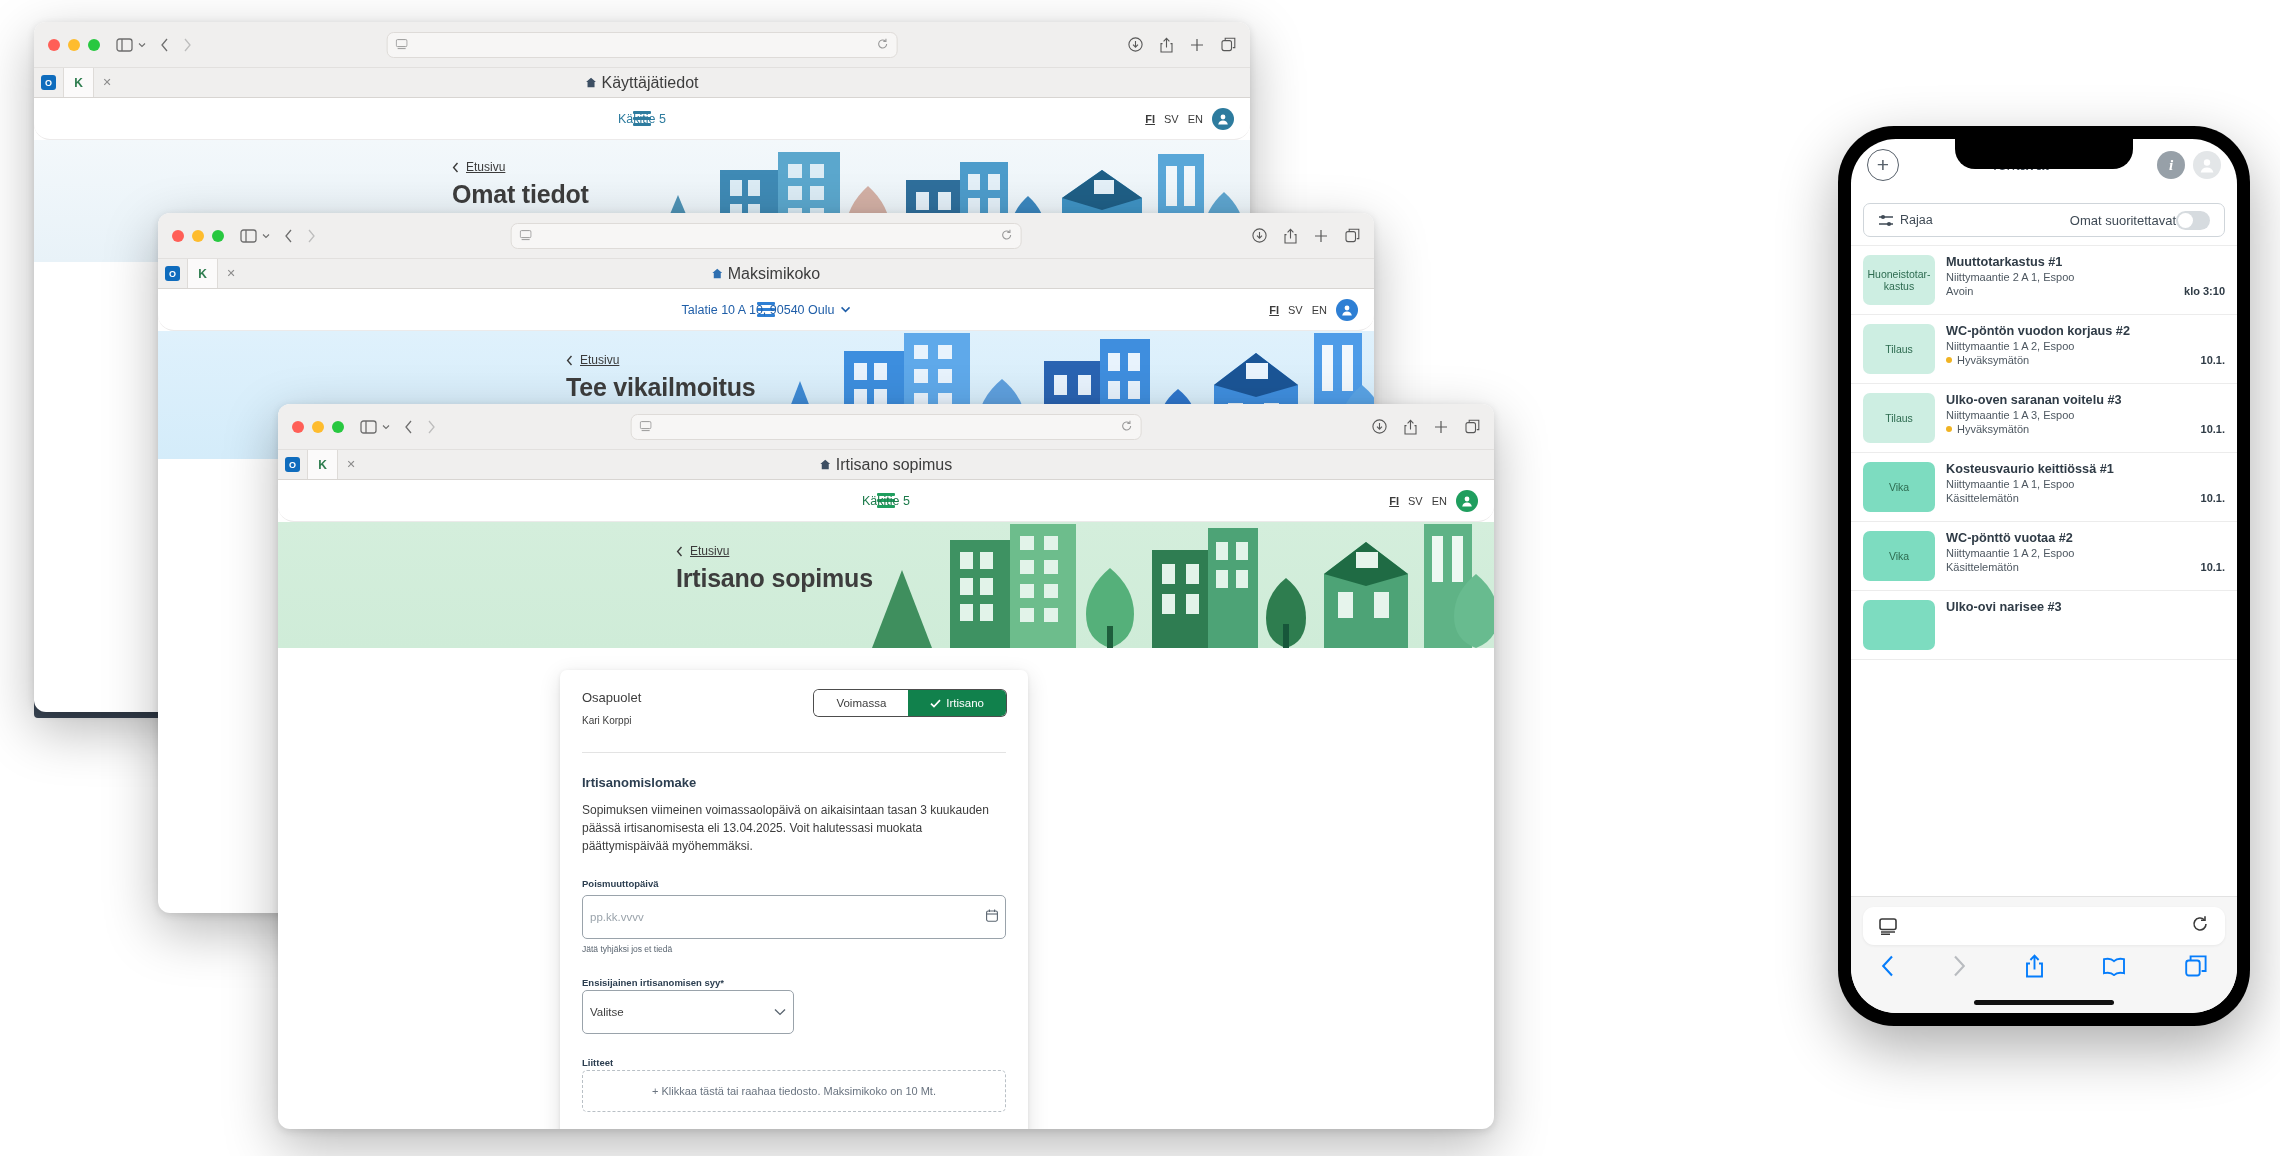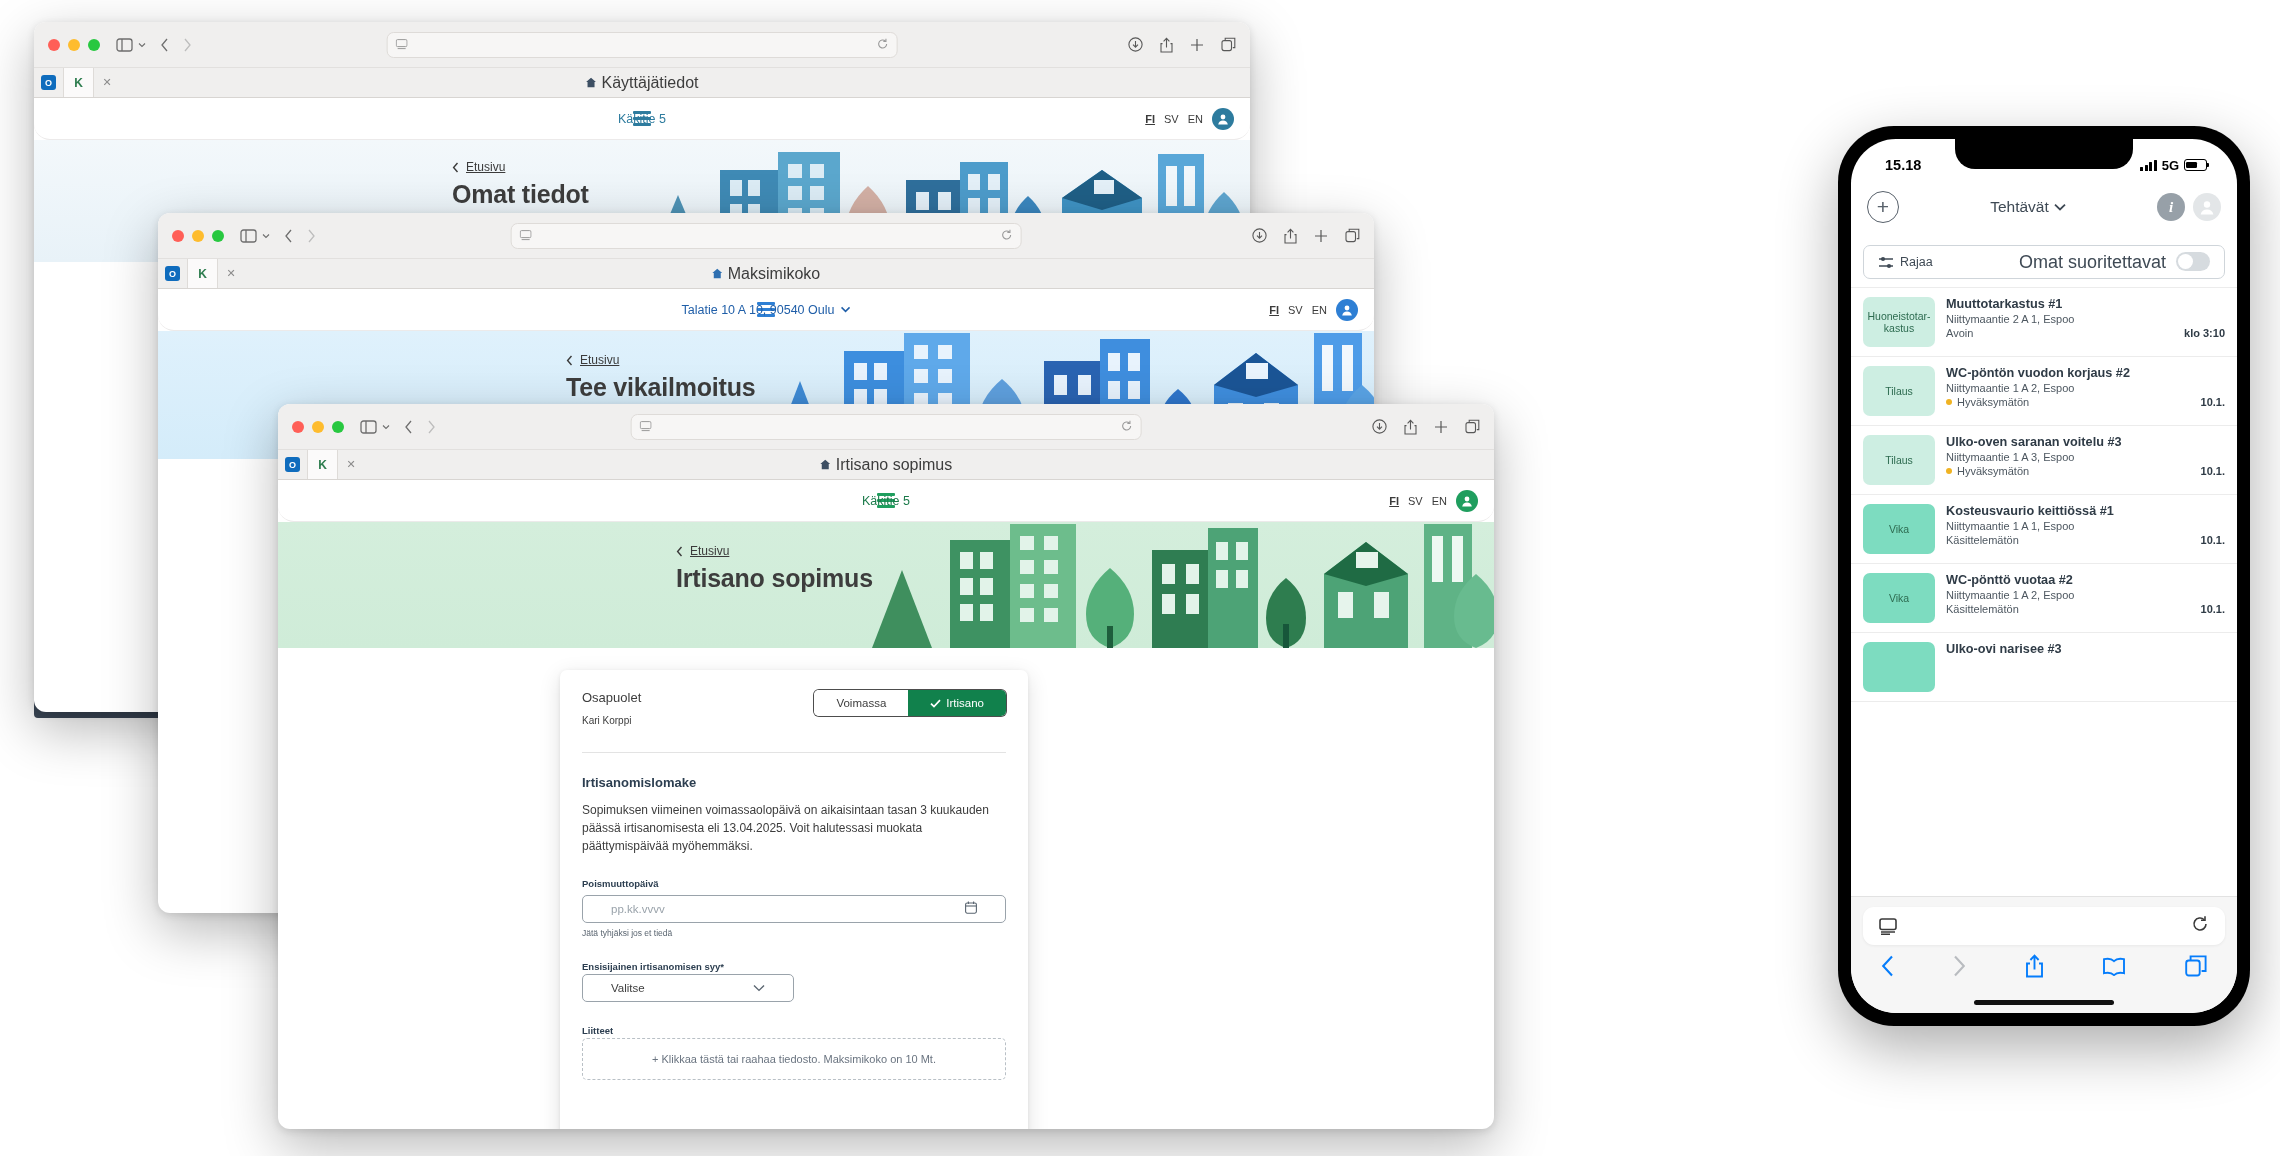--- a/index.html
+++ b/index.html
@@ -135,22 +135,22 @@
     padding:7px 22px; background:#fff; color:#3d3d3d;
   }
   .seg button.on { color:#fff; font-weight:400; display:flex; align-items:center; gap:5px; }
   hr.div { border:0; border-top:1px solid #e3e3e3; margin:26px 0 22px 0; }
   .form-h { font-size:13px; font-weight:700; color:#2c3e50; margin:0 0 11px 0; }
   .form-p { font-size:12px; line-height:1.52; color:#3d3d3d; margin:0 0 22px 0; }
   .fields { display:flex; gap:20px; }
   .field { display:flex; flex-direction:column; flex:1; }
   .flabel { font-size:9.5px; font-weight:700; color:#2c3e50; margin-bottom:6px; }
   .fbox {
-    height:28px; border:1px solid #9aa3ab; border-radius:5px;
-    display:flex; align-items:center; padding:0 28px;
+    height:44px; border:1px solid #9aa3ab; border-radius:5px;
+    display:flex; align-items:center; padding:0 7px;
     font-size:11.5px; color:#3d3d3d; background:#fff;
   }
   .fbox .ph { color:#9aa3ab; }
   .fbox .ic { margin-left:auto; color:#5a6570; }
   .fhint { font-size:8.5px; color:#5a6570; margin-top:5px; }
   .dropzone {
     border:1px dashed #b9c0c6; border-radius:5px;
     height:42px; display:flex; align-items:center; justify-content:center;
     font-size:11px; color:#6a7480;
   }
@@ -214,21 +214,21 @@
   }
   .fb-ico.sel { border:1.6px solid #5fd0a6; }
   .hamb-green { display:flex; flex-direction:column; gap:3px; }
   .hamb-green i { width:17px;height:2.6px;background:#1d8a52;display:block;border-radius:1px;}
   .fb-row2 {
     margin-top:8px; height:34px;
     border:1px solid #cfd5da; border-radius:7px;
     display:flex; align-items:center; padding:0 14px; gap:0; background:#fff;
   }
   .rajaa { display:flex; align-items:center; gap:6px; font-size:12.5px; color:#3f4a55; }
-  .omat { margin-left:auto; display:flex; gap:10px; font-size:18px; color:#3f4a55; }
+  .omat { margin-left:auto; display:flex; align-items:center; font-size:13px; color:#3f4a55; }
   .toggle { width:34px;height:19px;border-radius:10px;background:#d6dbdf;position:relative; }
   .toggle i { position:absolute;top:2px;left:2px;width:15px;height:15px;border-radius:50%;background:#fff; }
 
   .tasklist { flex:1; overflow:hidden; margin-top:8px; border-top:1px solid #ececec; }
   .task {
     display:flex; gap:11px; padding:9px 12px;
     border-bottom:1px solid #ececec; align-items:stretch;
   }
   .chip {
     width:72px; min-height:50px; border-radius:7px;
@@ -840,35 +840,20 @@
         <span>+ Klikkaa tästä tai raahaa tiedosto. Maksimikoko on 10 Mt.</span>
       </div>
     </div>
   </div>
 </div>
 
 <div class="phone" style="left:1838px; top:126px; width:412px; height:900px;">
   <div class="phone-screen">
     <div class="notch"></div>
 
-    <div class="statusbar">
-      <span>15.18</span>
-      <span class="sb-right">
-        <span class="bars">
-          <i style="height:4px"></i>
-            <i style="height:6px"></i>
-            <i style="height:8.5px"></i>
-            <i style="height:11px"></i>
-        </span>
-        <span style="font-size:13px;font-weight:700;">5G</span>
-        <span class="battery">
-            <i></i>
-          </span>
-      </span>
-    </div>
 
     <div class="app-nav">
       <div class="circ-btn">
         <span>+</span>
       </div>
       <div class="nav-title">
         <span>Tehtävät</span>
         <svg width="12" height="8" viewBox="0 0 12 8">
             <path d="M1 1.6 L6 6.4 L11 1.6" fill="none" stroke="#3f4a55" stroke-width="1.8"></path>
           </svg>

